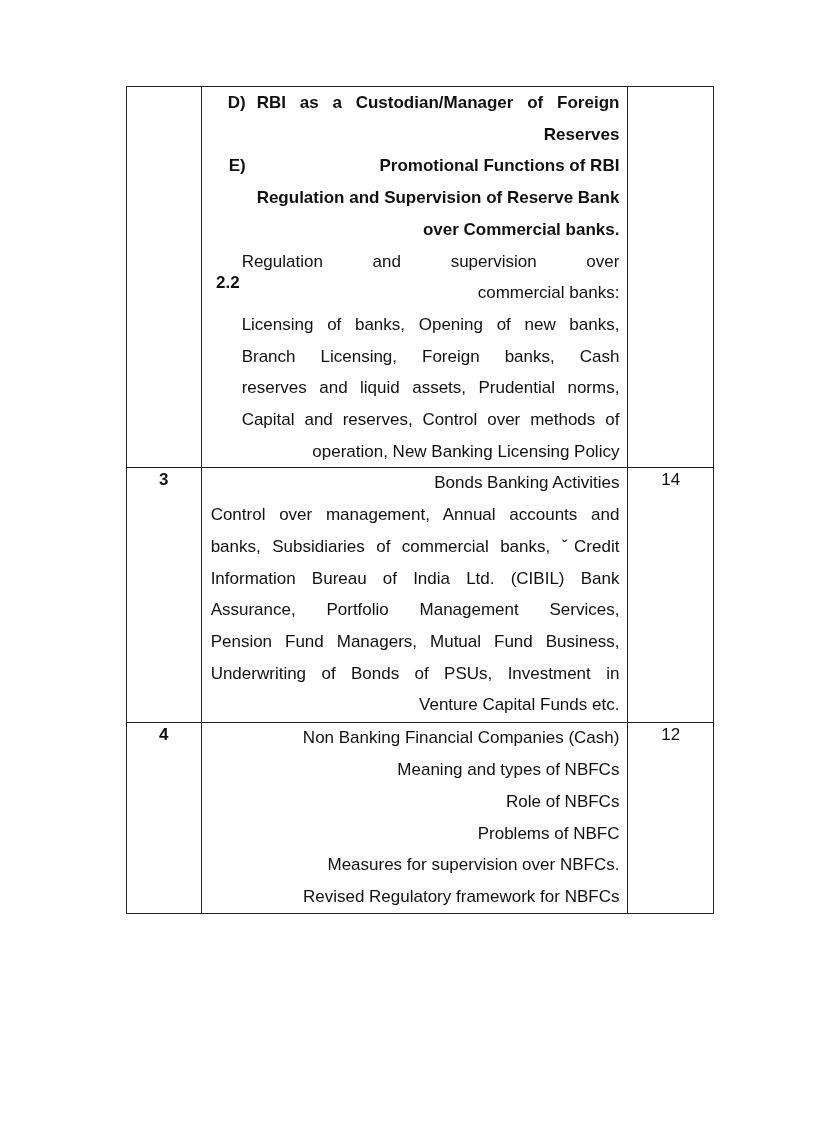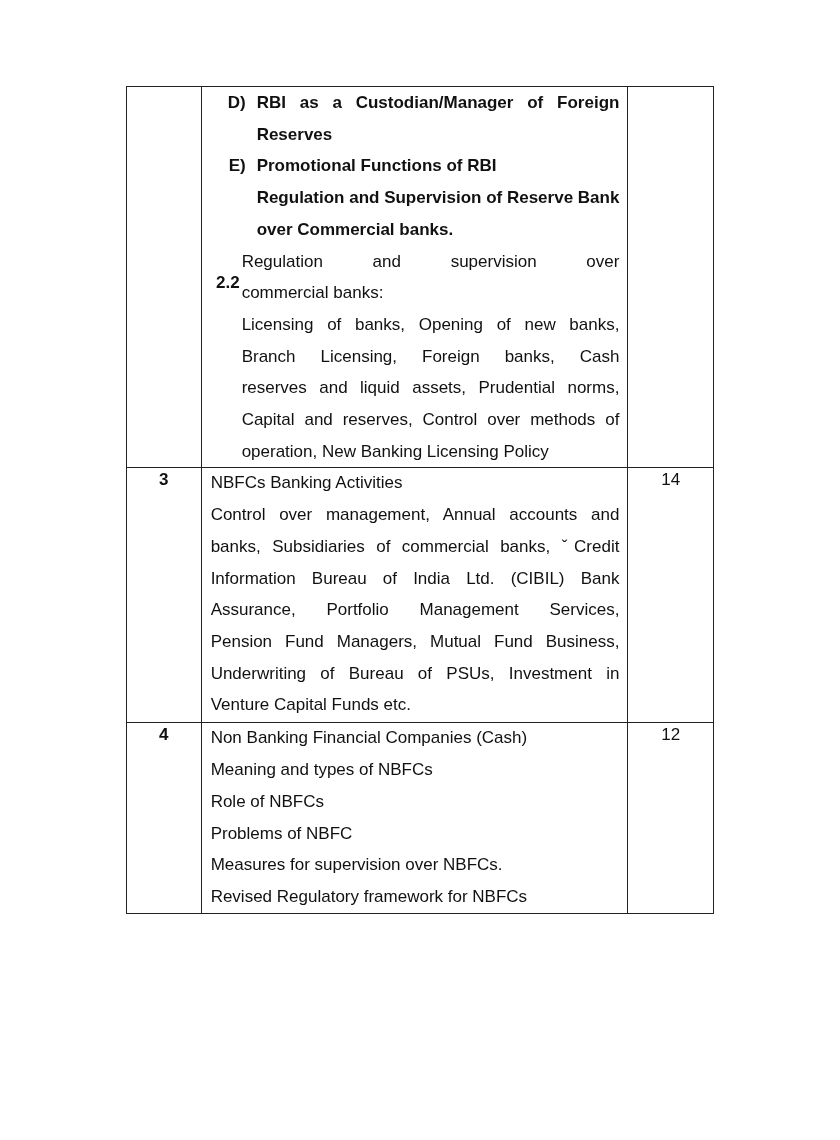--- a/index.html
+++ b/index.html
@@ -41,20 +41,21 @@
       width: 421px;
     }
     td.col-lect {
       width: 87px;
       text-align: center;
       font-weight: normal;
     }
     .line {
       line-height: 31.7px;
       white-space: nowrap;
+      text-align: right;
     }
     .just {
       text-align: justify;
       text-align-last: justify;
       white-space: normal;
     }
     .bold { font-weight: normal; }
 
     
     .r1 { height: 379px; }
@@ -145,27 +146,27 @@
         <div class="num-cell"></div>
       </td>
     </tr>
 
     <tr class="r2">
       <td class="col-no">
         <div class="num-cell">3</div>
       </td>
       <td class="col-content">
         <div class="content">
-          <div class="line bold first">NBFCs Banking Activities</div>
+          <div class="line bold first">Bonds Banking Activities</div>
           <div class="line just">Control over management, Annual accounts and</div>
           <div class="line just">banks, Subsidiaries of commercial banks, ˇCredit</div>
           <div class="line just">Information Bureau of India Ltd. (CIBIL) Bank</div>
           <div class="line just">Assurance, Portfolio Management Services,</div>
           <div class="line just">Pension Fund Managers, Mutual Fund Business,</div>
-          <div class="line just">Underwriting of Bureau of PSUs, Investment in</div>
+          <div class="line just">Underwriting of Bonds of PSUs, Investment in</div>
           <div class="line">Venture Capital Funds etc.</div>
         </div>
       </td>
       <td class="col-lect">
         <div class="num-cell">14</div>
       </td>
     </tr>
 
     <tr class="r3">
       <td class="col-no">

